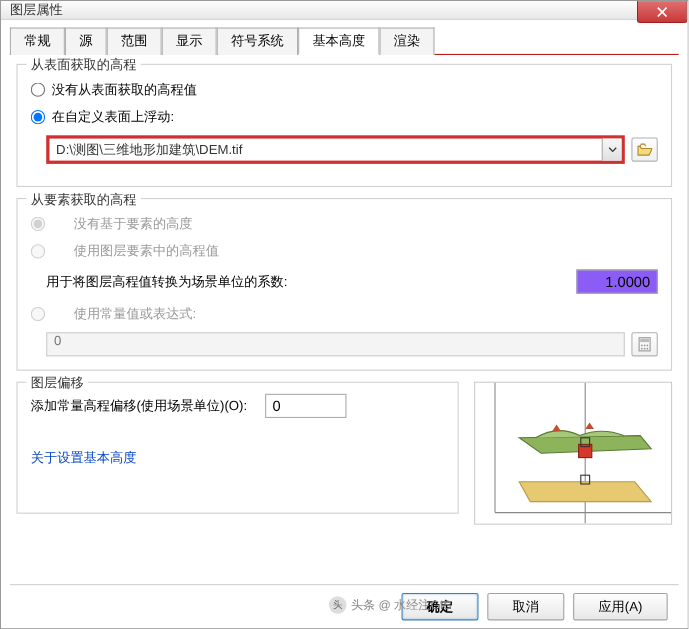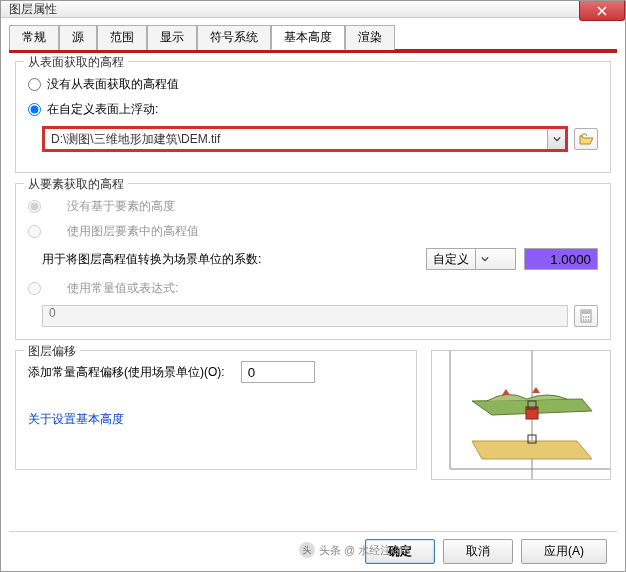--- a/index.html
+++ b/index.html
@@ -3,21 +3,21 @@
 <meta charset="utf-8">
 <style>
 * { box-sizing: border-box; margin: 0; padding: 0; }
 body { font-family: "Microsoft YaHei", SimSun, sans-serif; font-size: 12px; background: #fff; width: 626px; height: 572px; overflow: hidden; }
 .window { border: 1px solid #999; width: 626px; height: 572px; display: flex; flex-direction: column; }
 .titlebar { height: 17px; background: linear-gradient(#fdfdfd, #e8e8e8); border-bottom: 1px solid #ccc; display: flex; align-items: center; padding-left: 8px; position: relative; }
 .titlebar .title { color: #333; }
 .close-btn { position: absolute; right: 0; top: 0; width: 46px; height: 20px; background: linear-gradient(#e07070, #c83838); border: 1px solid #a02020; border-top: none; border-radius: 0 0 3px 3px; display: flex; align-items: center; justify-content: center; color: #fff; font-size: 11px; }
 .close-btn svg { width: 10px; height: 10px; }
 .content { flex: 1; padding: 6px 8px 0 8px; background: #fff; display: flex; flex-direction: column; }
-.tabs { display: flex; border-bottom: 4px solid #b91c1c; }
+.tabs { display: flex; border-bottom: 1px solid #b91c1c; }
 .tab { padding: 3px 12px; border: 1px solid #b0b0b0; border-bottom: none; background: #f4f4f4; margin-right: 0px; position: relative; top: 1px; cursor: default; }
 .tab.active { background: #fff; border-bottom: 1px solid #fff; }
 .tab-body { flex: 1; padding: 8px 6px; overflow: auto; }
 .groupbox { border: 1px solid #d0d0d0; margin-bottom: 10px; padding: 10px 12px 12px 12px; position: relative; }
 .groupbox .legend { position: absolute; top: -8px; left: 8px; background: #fff; padding: 0 4px; color: #333; }
 .radio-row { display: flex; align-items: center; margin: 4px 0 8px 0; }
 .radio-row input { margin-right: 6px; }
 .radio-row.disabled { color: #999; gap: 20px; }
 .path-row { display: flex; align-items: center; margin: 2px 0 8px 14px; }
 .path-select { flex: 1; border: 3px solid #d03030; display: flex; align-items: center; background: #fff; height: 26px; }
@@ -108,28 +108,20 @@
           <input type="radio" name="g2" checked="" disabled="" style="">
           <span>没有基于要素的高度</span>
         </div>
         <div class="radio-row disabled">
           <input type="radio" name="g2" disabled="" style="">
           <span>使用图层要素中的高程值</span>
         </div>
         <div class="factor-row">
           <span class="lbl">用于将图层高程值转换为场景单位的系数:</span>
           <span class="spacer"></span>
-          <div class="select" style="width:90px">
-            <span class="sel-text">自定义</span>
-            <div class="dd">
-                <svg class="chev" viewBox="0 0 10 10">
-                  <path d="M1 3 L5 7 L9 3" fill="none" stroke="#333" stroke-width="1.5"></path>
-                </svg>
-              </div>
-          </div>
           <input class="num-input" value="1.0000" style="">
         </div>
         <div class="radio-row disabled">
           <input type="radio" name="g2" disabled="" style="">
           <span>使用常量值或表达式:</span>
         </div>
         <div class="const-row">
           <div class="txtfield">0</div>
           <div class="calc-btn">
             <svg width="12" height="14" viewBox="0 0 12 14">

